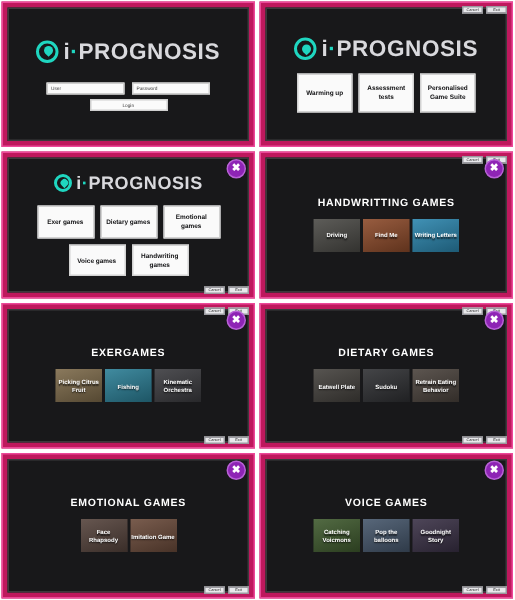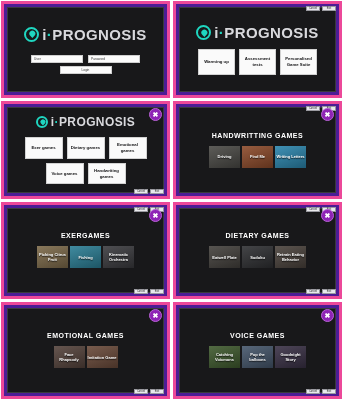--- a/index.html
+++ b/index.html
@@ -11,22 +11,22 @@
     grid-template-columns:1fr 1fr;
     grid-template-rows:repeat(4,1fr);
     gap:3px;
     background:#ffffff;
     box-sizing:border-box;
     padding:1px;
   }
 
   .panel{
     position:relative;
-    background:#4c1d95;
-    border:3px solid #ec4899;
+    background:#be185d;
+    border:1px solid #ec4899;
     overflow:hidden;
     box-sizing:border-box;
   }
   .panel-inner{
     position:absolute;
     inset:3px;
     background:#18181a;
     border:1px solid #3a3a3c;
     box-sizing:border-box;
     display:flex;

